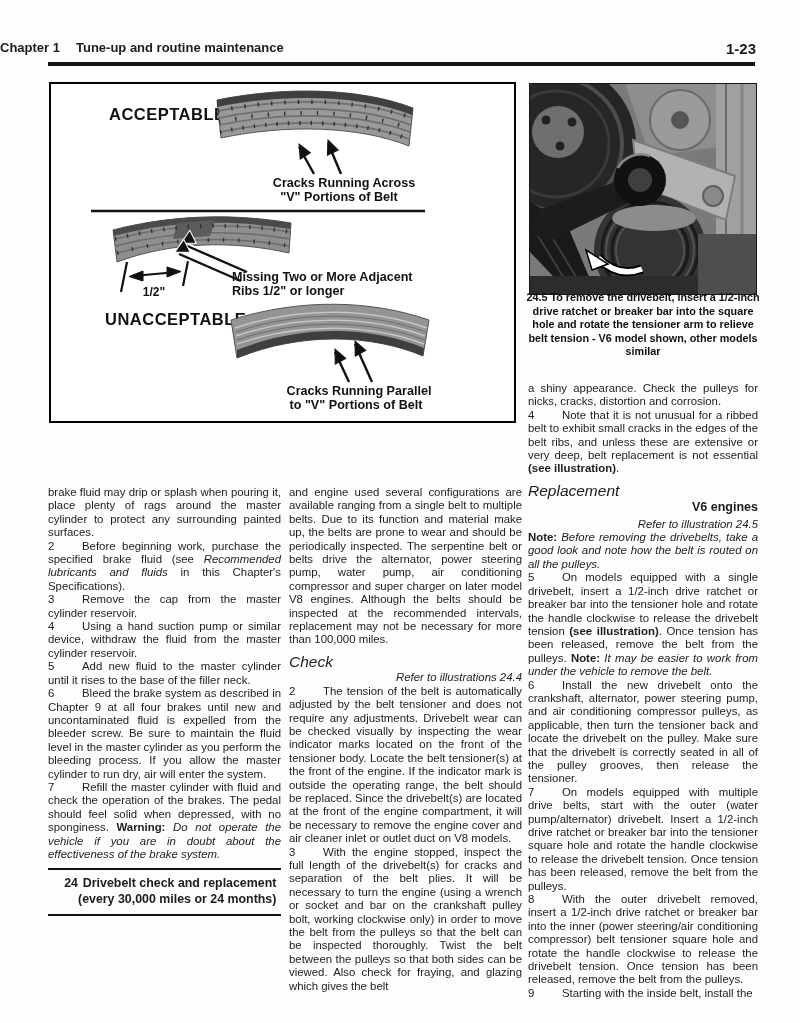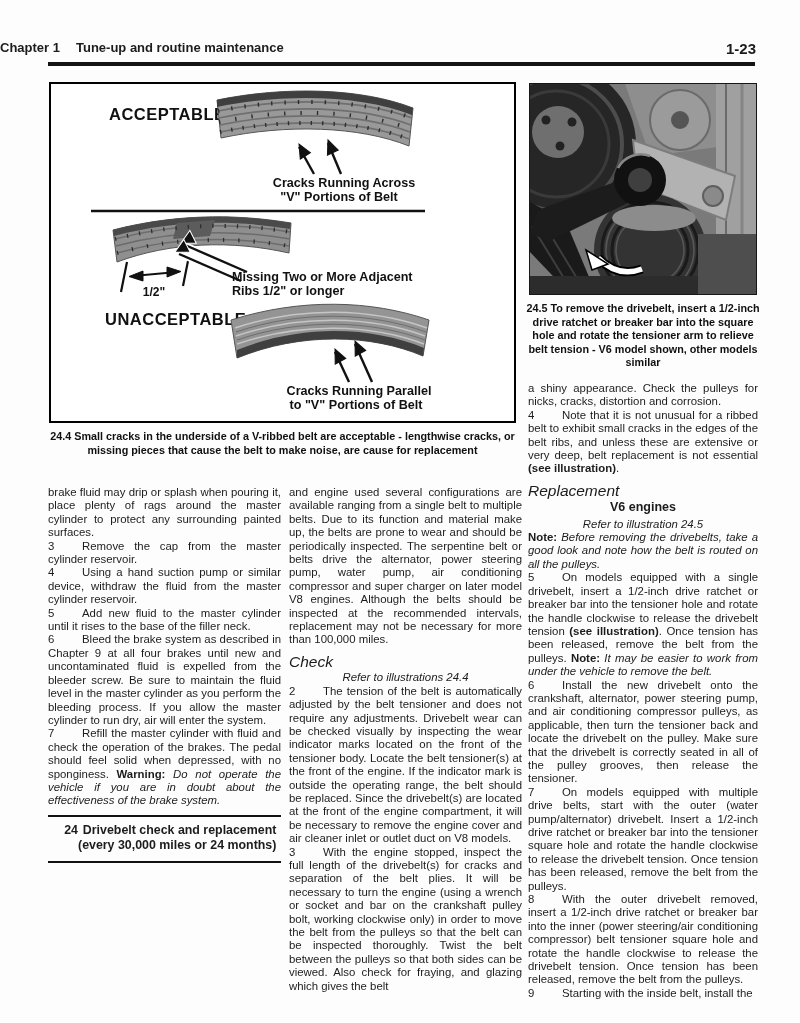--- a/index.html
+++ b/index.html
@@ -10,31 +10,31 @@
   .header-title .gap{display:inline-block;width:16px}
   .page-number{position:absolute;top:40px;right:44px;font-weight:bold;font-size:15px}
   .header-rule{position:absolute;top:62px;left:48px;width:707px;height:4px;background:#141414}
 
   .figure-box{position:absolute;left:49px;top:82px;width:467px;height:341px;
               border:2px solid #000;box-sizing:border-box;background:#fff}
   .photo-box{position:absolute;left:529px;top:83px;width:228px;height:212px;
              border:1px solid #161616;box-sizing:border-box;background:#777}
   .caption{font-weight:bold;font-size:10.8px;line-height:13.6px;text-align:center;color:#101010}
   .caption-244{position:absolute;left:49px;top:430px;width:467px}
-  .caption-245{position:absolute;left:522px;top:302px;width:242px}
+  .caption-245{position:absolute;left:522px;top:291px;width:242px}
 
   .col{position:absolute;width:233px;font-size:11.4px;line-height:13.4px;text-align:justify}
   .col-left{left:48px;top:486px}
   .col-mid{left:289px;top:486px}
   .col-right{left:528px;top:382px;width:230px}
   .col p{margin:0}
   .pnum{display:inline-block;width:34px}
   .subhead-italic{font-weight:normal;font-style:italic;font-size:15.5px;margin:8px 0 3px;text-align:left}
-  .subhead-bold{font-weight:bold;font-size:12.5px;margin:4px 0 3px;text-align:center}
-  .refer{font-style:italic;margin:0 0 3px;text-align:center}
+  .subhead-bold{font-weight:bold;font-size:12.5px;margin:4px 0 3px;text-align:right}
+  .refer{font-style:italic;margin:0 0 3px;text-align:right}
   .note-p b{font-style:normal}
   .section-head{display:flex;border-top:2.5px solid #111;border-bottom:2.5px solid #111;
                 margin-top:7px;padding:6px 0 7px;font-weight:bold;font-size:12.4px;
                 line-height:15.5px;text-align:right}
   .sec-num{width:30px;flex:none}
   .p-after-head{margin-top:9px}
 
   .figsvg text{font-family:"Liberation Sans",sans-serif;font-weight:bold;fill:#111}
   .fig-label{font-size:16.5px;letter-spacing:.5px}
   .fig-callout{font-size:12.6px}
@@ -125,21 +125,20 @@
       <g stroke="#111" fill="#111">
         <line x1="298" y1="298" x2="284" y2="268" stroke-width="2.4"></line>
         <polygon points="284,265 278,279 290,278" transform="rotate(-24 284 265)"></polygon>
         <line x1="321" y1="298" x2="304" y2="260" stroke-width="2.4"></line>
         <polygon points="304,257 298,271 310,270" transform="rotate(-24 304 257)"></polygon>
       </g>
       <text class="fig-callout" x="308" y="311" text-anchor="middle">Cracks Running Parallel</text>
       <text class="fig-callout" x="305" y="325" text-anchor="middle">to "V" Portions of Belt</text>
     </svg>
   </div>
-  <div class="caption caption-244">24.4  Small cracks in the underside of a V-ribbed belt are acceptable - lengthwise cracks, or missing pieces that cause the belt to make noise, are cause for replacement</div>
 
   <div class="photo-box">
     <svg width="226" height="210" viewBox="0 0 226 210">
       <rect x="0" y="0" width="226" height="210" fill="#7a7a7a"></rect>
       <polygon points="95,0 226,0 226,58 120,72" fill="#8e8e8e"></polygon>
       <rect x="186" y="0" width="40" height="210" fill="#a0a0a0"></rect>
       <line x1="196" y1="0" x2="196" y2="210" stroke="#6b6b6b" stroke-width="2"></line>
       <line x1="212" y1="0" x2="212" y2="210" stroke="#858585" stroke-width="3"></line>
 
       <g>
@@ -191,20 +190,21 @@
         <path d="M68,174 Q88,194 112,185" fill="none" stroke="#000" stroke-width="9"></path>
         <path d="M68,174 Q88,194 112,185" fill="none" stroke="#fff" stroke-width="5.5"></path>
         <polygon points="56,166 62,186 78,180" fill="#fff" stroke="#000" stroke-width="1.5"></polygon>
       </g>
     </svg>
   </div>
   <div class="caption caption-245">24.5  To remove the drivebelt, insert a 1/2-inch drive ratchet or breaker bar into the square hole and rotate the tensioner arm to relieve belt tension - V6 model shown, other models similar</div>
 
   <div class="col col-left">
     <p><span>brake fluid may drip or splash when pouring it, place plenty of rags around the master cylinder to protect any surrounding painted surfaces.</span></p>
+    <p><span class="pnum">2</span><span>Before beginning work, purchase the specified brake fluid (see </span><i>Recommended lubricants and fluids</i><span> in this Chapter's Specifications).</span></p>
     <p><span class="pnum">3</span><span>Remove the cap from the master cylinder reservoir.</span></p>
     <p><span class="pnum">4</span><span>Using a hand suction pump or similar device, withdraw the fluid from the master cylinder reservoir.</span></p>
     <p><span class="pnum">5</span><span>Add new fluid to the master cylinder until it rises to the base of the filler neck.</span></p>
     <p><span class="pnum">6</span><span>Bleed the brake system as described in Chapter 9 at all four brakes until new and uncontaminated fluid is expelled from the bleeder screw. Be sure to maintain the fluid level in the master cylinder as you perform the bleeding process. If you allow the master cylinder to run dry, air will enter the system.</span></p>
     <p><span class="pnum">7</span><span>Refill the master cylinder with fluid and check the operation of the brakes. The pedal should feel solid when depressed, with no sponginess. </span><b>Warning:</b><i> Do not operate the vehicle if you are in doubt about the effectiveness of the brake system.</i></p>
 
     <div class="section-head">
       <span class="sec-num">24</span>
       <span><span>Drivebelt check and replacement</span><br><span>(every 30,000 miles or 24 months)</span></span>
     </div>

